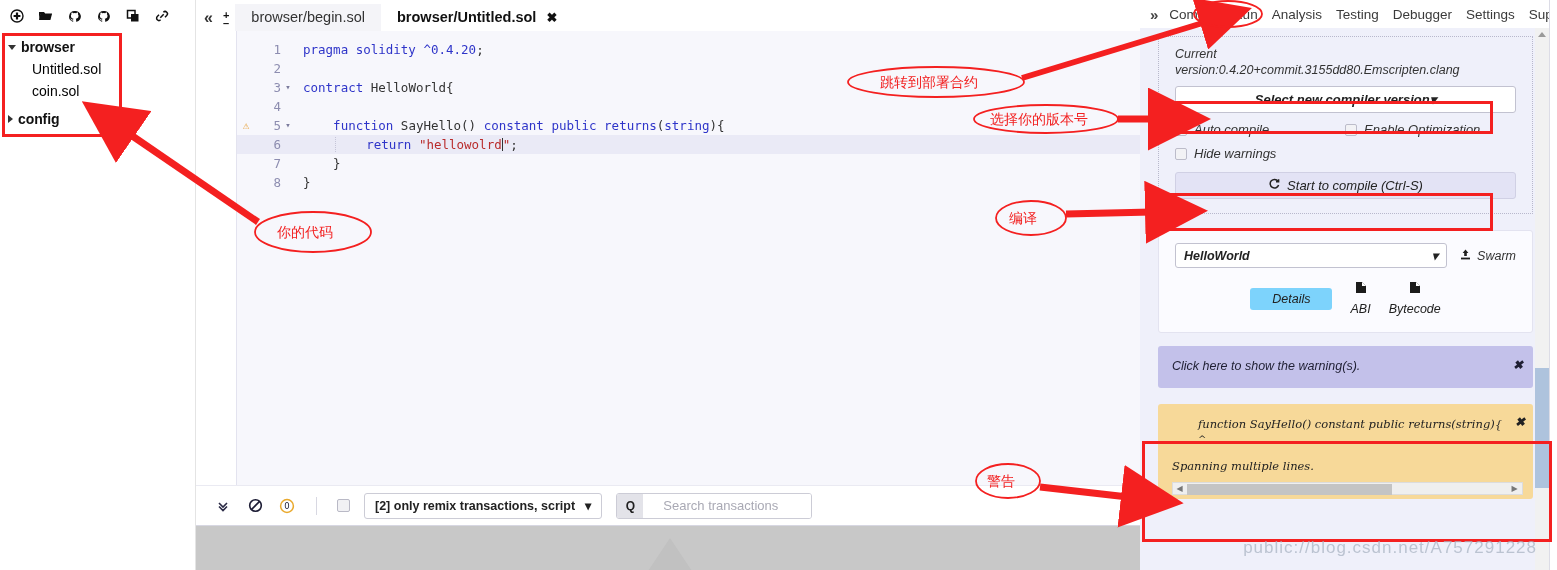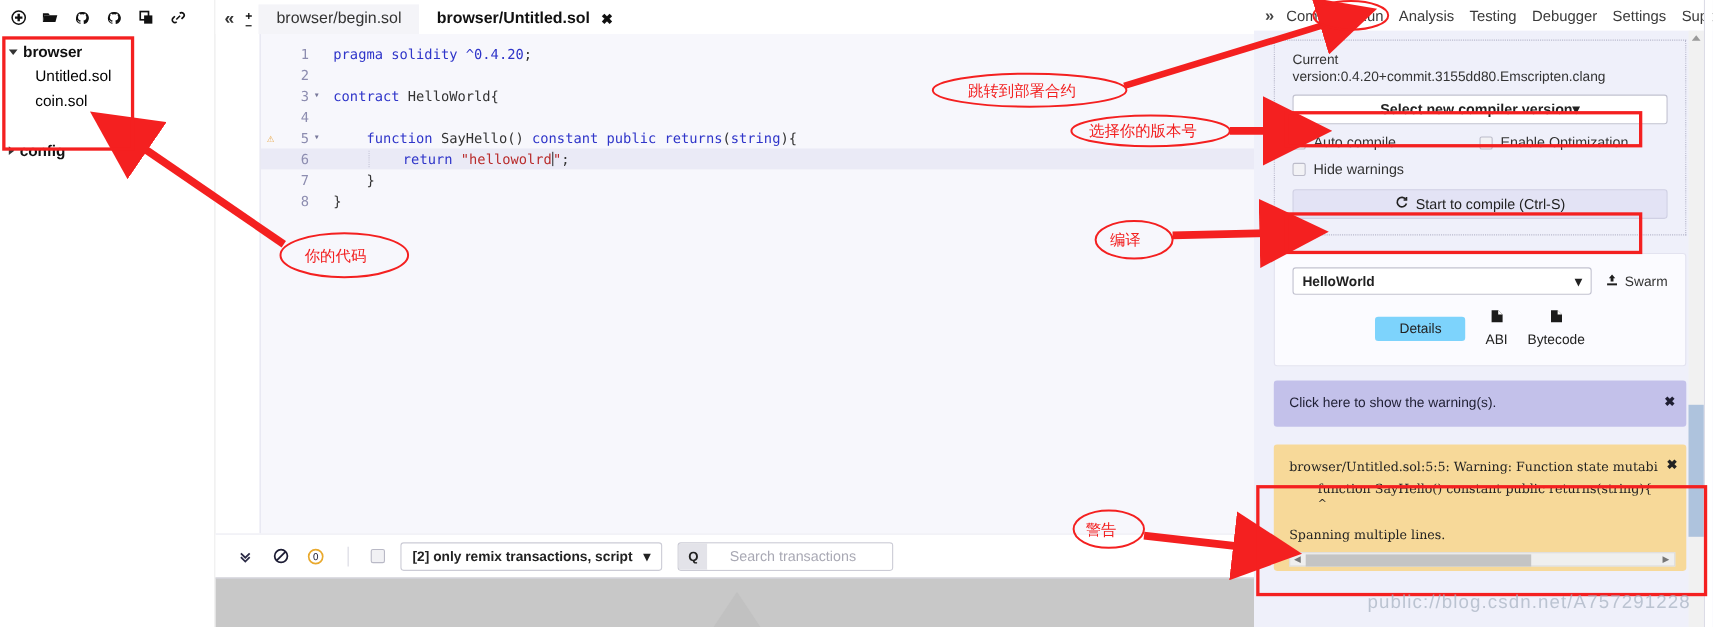--- a/index.html
+++ b/index.html
@@ -270,20 +270,21 @@
   }
   .rchev {
     color:#444; font-size: 15px; font-weight: bold;
     padding-right: 4px; cursor: pointer;
   }
   #rbody {
     position:absolute; left:0; top:28px;
     width: 403px; height: 542px;
     background: #eff0fa;
     padding: 8px 10px 0 18px;
+    font-style: italic;
   }
   .dashbox {
     border: 1px dotted #b8b8cc;
     padding: 10px 16px 14px 16px;
     background: #eff0fa;
   }
   .cur-label { font-size: 12.5px; color: #333; margin-bottom: 2px; }
   .cur-ver  { font-size: 12.5px; color: #333; margin-bottom: 9px; }
   .sel-ver {
     height: 27px;
@@ -464,21 +465,21 @@
           </svg>
       </span>
     </div>
 
     <div id="filetree">
       <div class="tree-root">
         <span class="caret-down"></span><span>browser</span>
       </div>
       <div class="tree-file">Untitled.sol</div>
       <div class="tree-file">coin.sol</div>
-      <div class="tree-root" style="margin-top:24px">
+      <div class="tree-root" style="margin-top:6px">
         <span class="caret-right"></span><span>config</span>
       </div>
     </div>
   </div>
 
   <div id="center">
 
     <div id="tabbar">
       <span class="collapse-btn">«</span>
       <span class="plusminus">
@@ -684,21 +685,20 @@
         </div>
       </div>
 
       <div class="sa-banner">
         <div>Click here to show the warning(s).</div>
         <span class="sa-x">✖</span>
       </div>
 
       <div class="warnbox">
         <span class="w-x">✖</span>
-        <div>browser/Untitled.sol:5:5: Warning: Function state mutabi</div>
         <div style="padding-left:26px">function SayHello() constant public returns(string){</div>
         <div style="padding-left:26px;line-height:10px;font-size:10px">^</div>
         <div style="margin-top:12px">Spanning multiple lines.</div>
         <div class="wscroll">
           <span class="arr">◀</span>
           <span class="wthumb"></span>
           <span class="arr" style="position:absolute;right:1px">▶</span>
         </div>
       </div>
 

